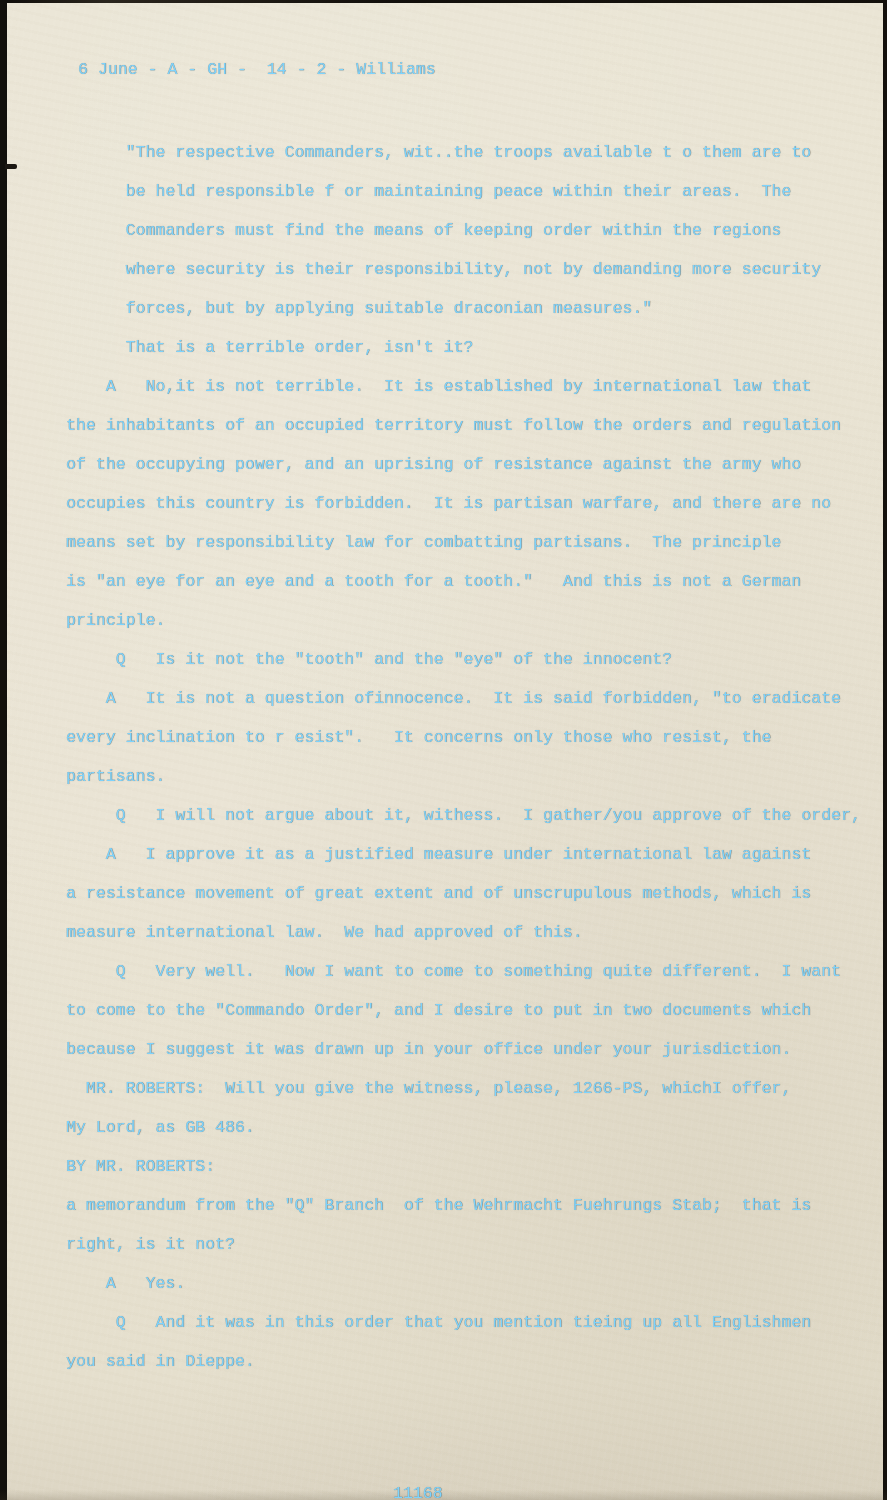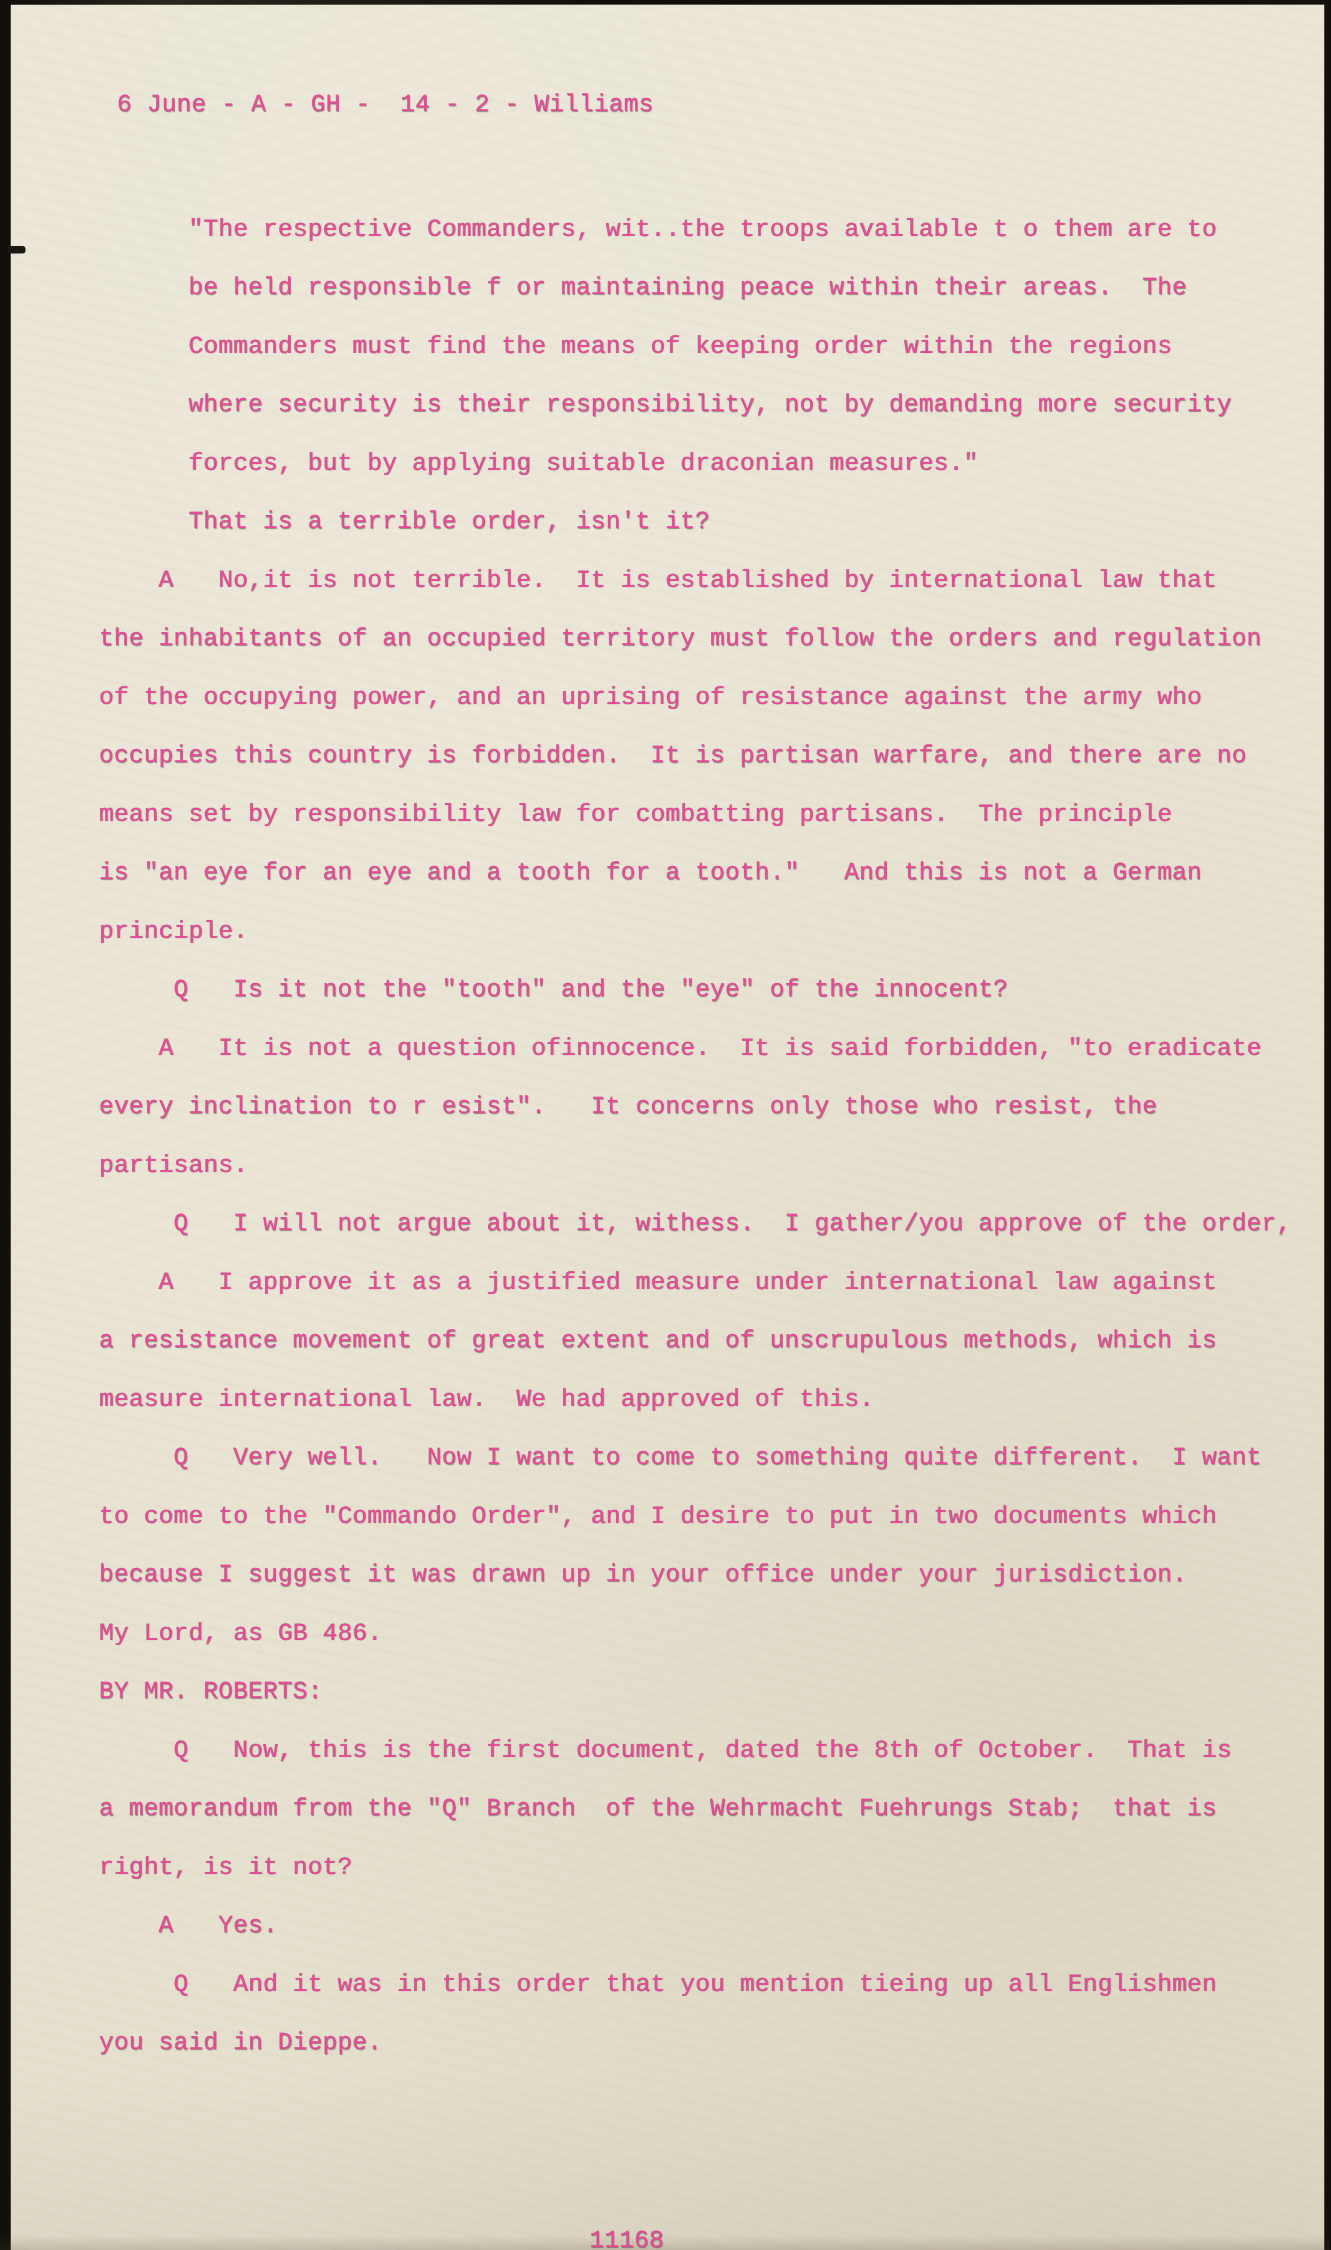--- a/index.html
+++ b/index.html
@@ -62,21 +62,21 @@
     border-radius: 0 2px 2px 0;
   }
   .bottom-shade {
     position: absolute;
     left: 0; bottom: 0;
     width: 100%; height: 10px;
     background: linear-gradient(180deg, rgba(0,0,0,0), rgba(80,70,50,0.18));
   }
 
   .typed {
-    color: #ec4899;
+    color: #7dd3fc;
     text-shadow: 0.4px 0.4px 0.7px rgba(64,58,48,0.55), -0.2px 0 0.4px rgba(64,58,48,0.25);
     letter-spacing: 0.1px;
   }
   .header-line {
     position: absolute;
     left: 78px;
     top: 60px;
     font-size: 16.4px;
     white-space: pre;
   }
@@ -131,23 +131,23 @@
       <div class="line">    A   It is not a question ofinnocence.  It is said forbidden, "to eradicate</div>
       <div class="line">every inclination to r esist".   It concerns only those who resist, the</div>
       <div class="line">partisans.</div>
       <div class="line">     Q   I will not argue about it, withess.  I gather/you approve of the order,</div>
       <div class="line">    A   I approve it as a justified measure under international law against</div>
       <div class="line">a resistance movement of great extent and of unscrupulous methods, which is</div>
       <div class="line">measure international law.  We had approved of this.</div>
       <div class="line">     Q   Very well.   Now I want to come to something quite different.  I want</div>
       <div class="line">to come to the "Commando Order", and I desire to put in two documents which</div>
       <div class="line">because I suggest it was drawn up in your office under your jurisdiction.</div>
+      <div class="line">  MR. ROBERTS:  Will you give the witness, please, 1266-PS, whichI offer,</div>
       <div class="line">My Lord, as GB 486.</div>
       <div class="line">BY MR. ROBERTS:</div>
-      <div class="line">     Q   Now, this is the first document, dated the 8th of October.  That is</div>
       <div class="line">a memorandum from the "Q" Branch  of the Wehrmacht Fuehrungs Stab;  that is</div>
       <div class="line">right, is it not?</div>
       <div class="line">    A   Yes.</div>
       <div class="line">     Q   And it was in this order that you mention tieing up all Englishmen</div>
       <div class="line">you said in Dieppe.</div>
     </div>
 
   <div class="page-number typed">11168</div>
 </div>
 

